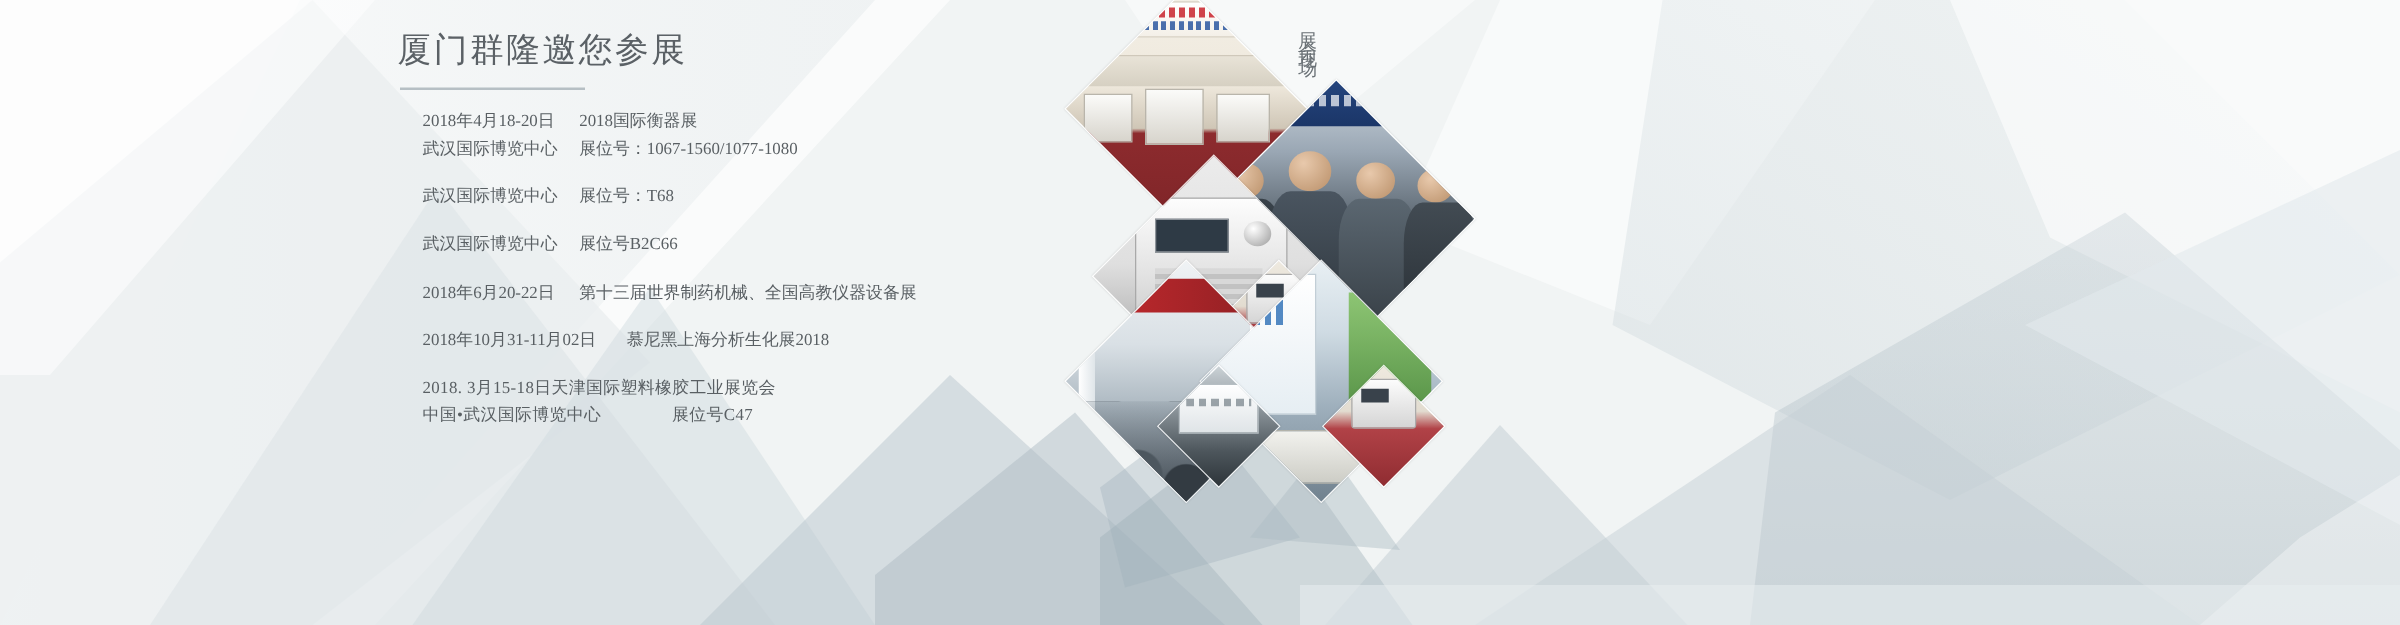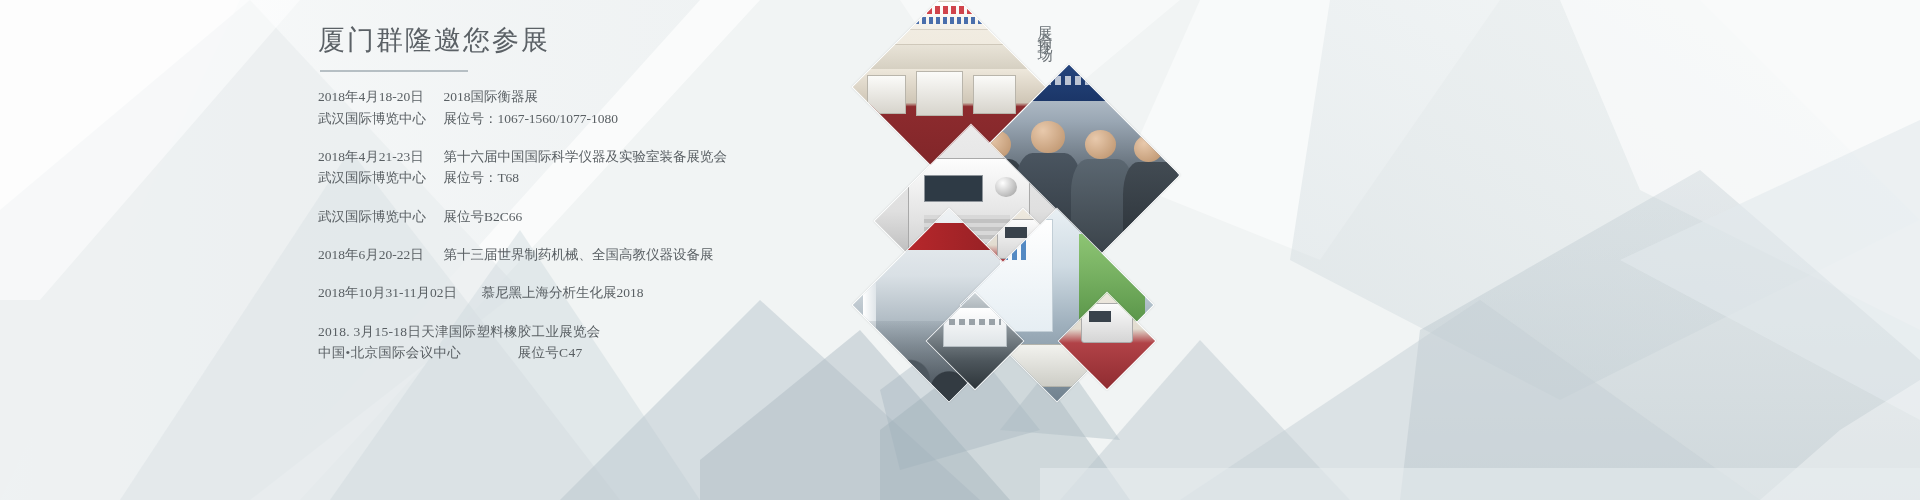--- a/index.html
+++ b/index.html
@@ -38,20 +38,21 @@
     width:148px; height:2px;
     background:#b6bfc4;
     margin:4px 0 14px 2px;
   }
   .event {
     margin-bottom:17px;
     line-height:1.58;
     color:#595f63;
     font-size:13.5px;
     white-space:nowrap;
+    margin-left:20px;
   }
   .event .row { display:block; }
   .event .c1 { display:inline-block; width:122px; }
   .event .c2 { display:inline-block; }
   .event.single .c1 { width:auto; }
   .event.last { margin-top:7px; }
   .event.last .row { letter-spacing:0.3px; }
 
   
   .collage {
@@ -301,24 +302,20 @@
         <span class="c2">2018国际衡器展</span>
       </span>
       <span class="row">
         <span class="c1">武汉国际博览中心</span>
         <span class="c2">展位号：1067-1560/1077-1080</span>
       </span>
     </div>
 
     <div class="event">
       <span class="row">
-        <span class="c1">2018年4月21-23日</span>
-        <span class="c2">第十六届中国国际科学仪器及实验室装备展览会</span>
-      </span>
-      <span class="row">
         <span class="c1">武汉国际博览中心</span>
         <span class="c2">展位号：T68</span>
       </span>
     </div>
 
     <div class="event">
       <span class="row">
         <span class="c1">武汉国际博览中心</span>
         <span class="c2">展位号B2C66</span>
       </span>
@@ -334,21 +331,21 @@
     <div class="event">
       <span class="row">
         <span class="c1" style="width:160px">2018年10月31-11月02日</span>
         <span class="c2">慕尼黑上海分析生化展2018</span>
       </span>
     </div>
 
     <div class="event last single">
       <span class="row">2018. 3月15-18日天津国际塑料橡胶工业展览会</span>
       <span class="row">
-        <span class="c1" style="width:196px">中国•北京国际会议中心</span>
+        <span class="c1" style="width:196px">中国•武汉国际博览中心</span>
         <span class="c2">展位号C47</span>
       </span>
     </div>
 
   </div>
 
   <div class="vcaption">展会现场</div>
 
   <div class="collage">
 

